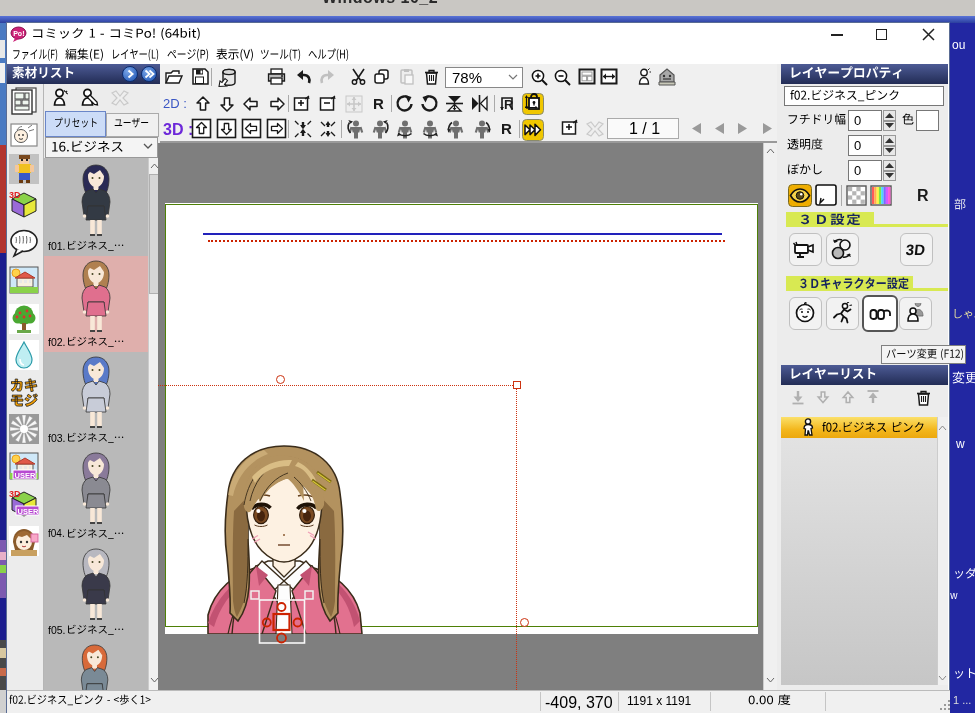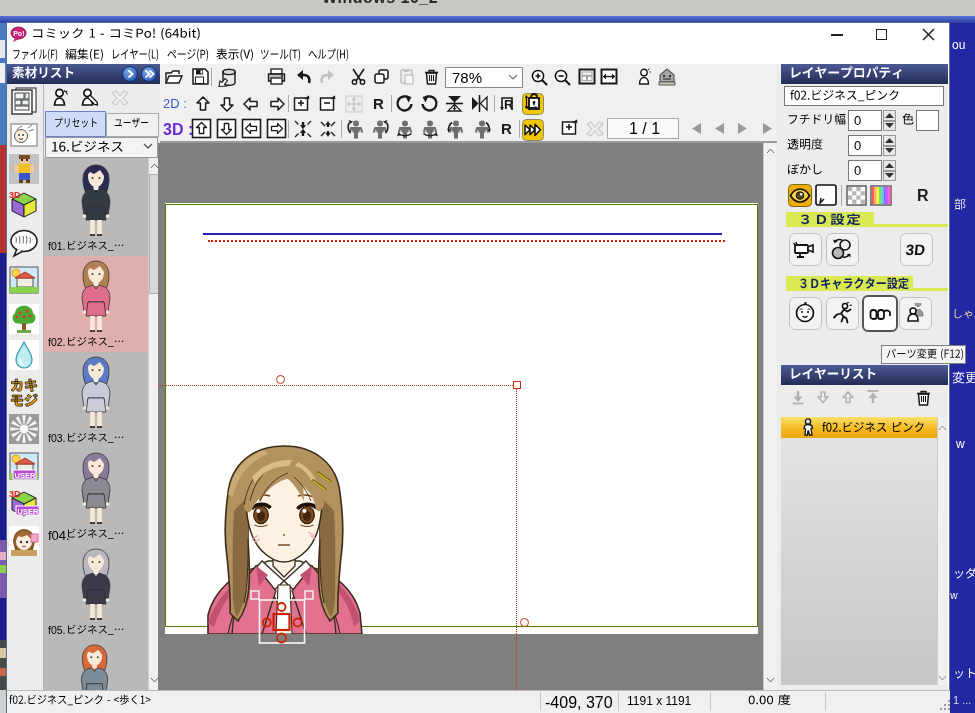--- a/index.html
+++ b/index.html
@@ -170,21 +170,21 @@
     <use href="#lab" transform="translate(0,9.3)" fill="#000"></use>
   </svg>
 <div class="ab" style="left:48px;top:336px;font-size:10.5px;color:#000">f02.</div>
 <svg class="ab" style="left:66px;top:336px" width="62" height="14" viewBox="0 0 62 14">
     <use href="#lab" transform="translate(0,9.3)" fill="#000"></use>
   </svg>
 <div class="ab" style="left:48px;top:432px;font-size:10.5px;color:#000">f03.</div>
 <svg class="ab" style="left:66px;top:432px" width="62" height="14" viewBox="0 0 62 14">
     <use href="#lab" transform="translate(0,9.3)" fill="#000"></use>
   </svg>
-<div class="ab" style="left:48px;top:528px;font-size:13px;color:#000">f04.</div>
+<div class="ab" style="left:48px;top:528px;font-size:10px;color:#000">f04.</div>
 <svg class="ab" style="left:66px;top:528px" width="62" height="14" viewBox="0 0 62 14">
     <use href="#lab" transform="translate(0,9.3)" fill="#000"></use>
   </svg>
 <div class="ab" style="left:48px;top:624px;font-size:10.5px;color:#000">f05.</div>
 <svg class="ab" style="left:66px;top:624px" width="62" height="14" viewBox="0 0 62 14">
     <use href="#lab" transform="translate(0,9.3)" fill="#000"></use>
   </svg>
 <div class="ab" style="left:148px;top:158px;width:12px;height:532px;background:#f0f0f0;border-left:1px solid #ccc"></div>
 <svg class="ab" style="left:150px;top:162px" width="9" height="9">
     <path d="M1 6l3.5-4L8 6" stroke="#666" fill="none"></path>

